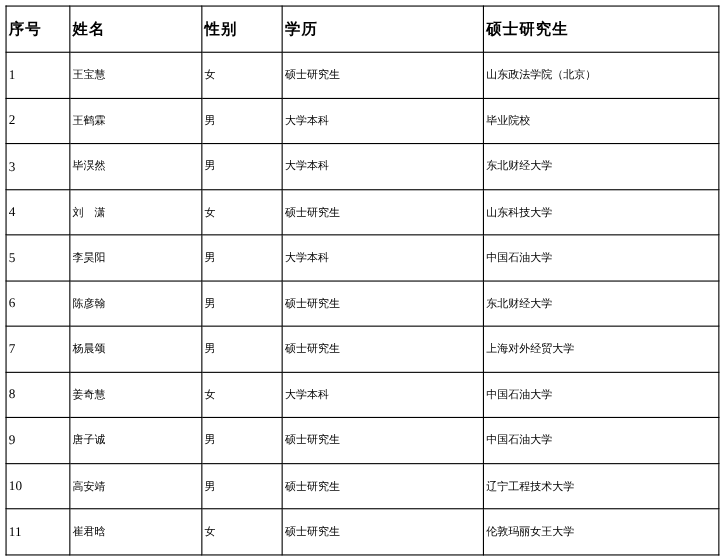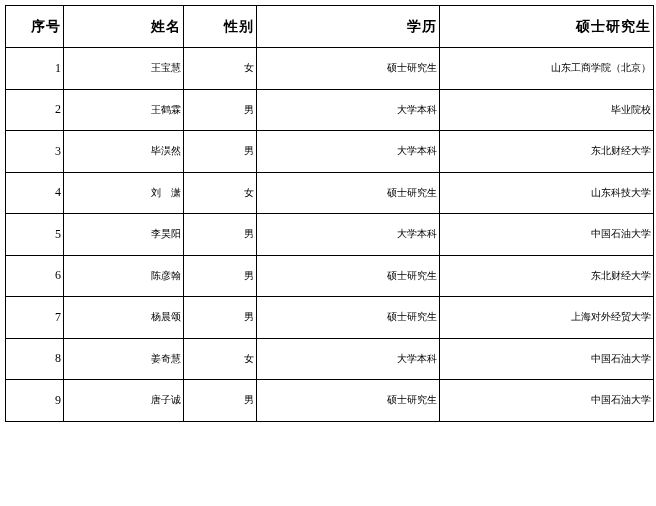--- a/index.html
+++ b/index.html
@@ -22,21 +22,21 @@
     left: 5px;
     top: 5px;
     width: 648px;
     border-collapse: collapse;
     table-layout: fixed;
     background: #ffffff;
   }
   table.doc-table th,
   table.doc-table td {
     border: 1px solid #000000;
-    text-align: right;
+    text-align: left;
     vertical-align: middle;
     padding: 0 2px;
     color: #000000;
     overflow: hidden;
     white-space: nowrap;
   }
   table.doc-table thead tr { height: 42px; }
   table.doc-table tbody tr { height: 41.5px; }
   table.doc-table th {
     font-size: 14px;
@@ -71,21 +71,21 @@
           <th>学历</th>
           <th>硕士研究生</th>
         </tr>
     </thead>
     <tbody>
         <tr>
           <td class="num-cell">1</td>
           <td>王宝慧</td>
           <td>女</td>
           <td>硕士研究生</td>
-          <td>山东工商学院（北京）</td>
+          <td>山东政法学院（北京）</td>
         </tr>
         <tr>
           <td class="num-cell">2</td>
           <td>王鹤霖</td>
           <td>男</td>
           <td>大学本科</td>
           <td>毕业院校</td>
         </tr>
         <tr>
           <td class="num-cell">3</td>
@@ -129,15 +129,29 @@
           <td>大学本科</td>
           <td>中国石油大学</td>
         </tr>
         <tr>
           <td class="num-cell">9</td>
           <td>唐子诚</td>
           <td>男</td>
           <td>硕士研究生</td>
           <td>中国石油大学</td>
         </tr>
+        <tr>
+          <td class="num-cell">10</td>
+          <td>高安靖</td>
+          <td>男</td>
+          <td>硕士研究生</td>
+          <td>辽宁工程技术大学</td>
+        </tr>
+        <tr>
+          <td class="num-cell">11</td>
+          <td>崔君晗</td>
+          <td>女</td>
+          <td>硕士研究生</td>
+          <td>伦敦玛丽女王大学</td>
+        </tr>
       </tbody>
   </table>
 </div>
 
 </body></html>

